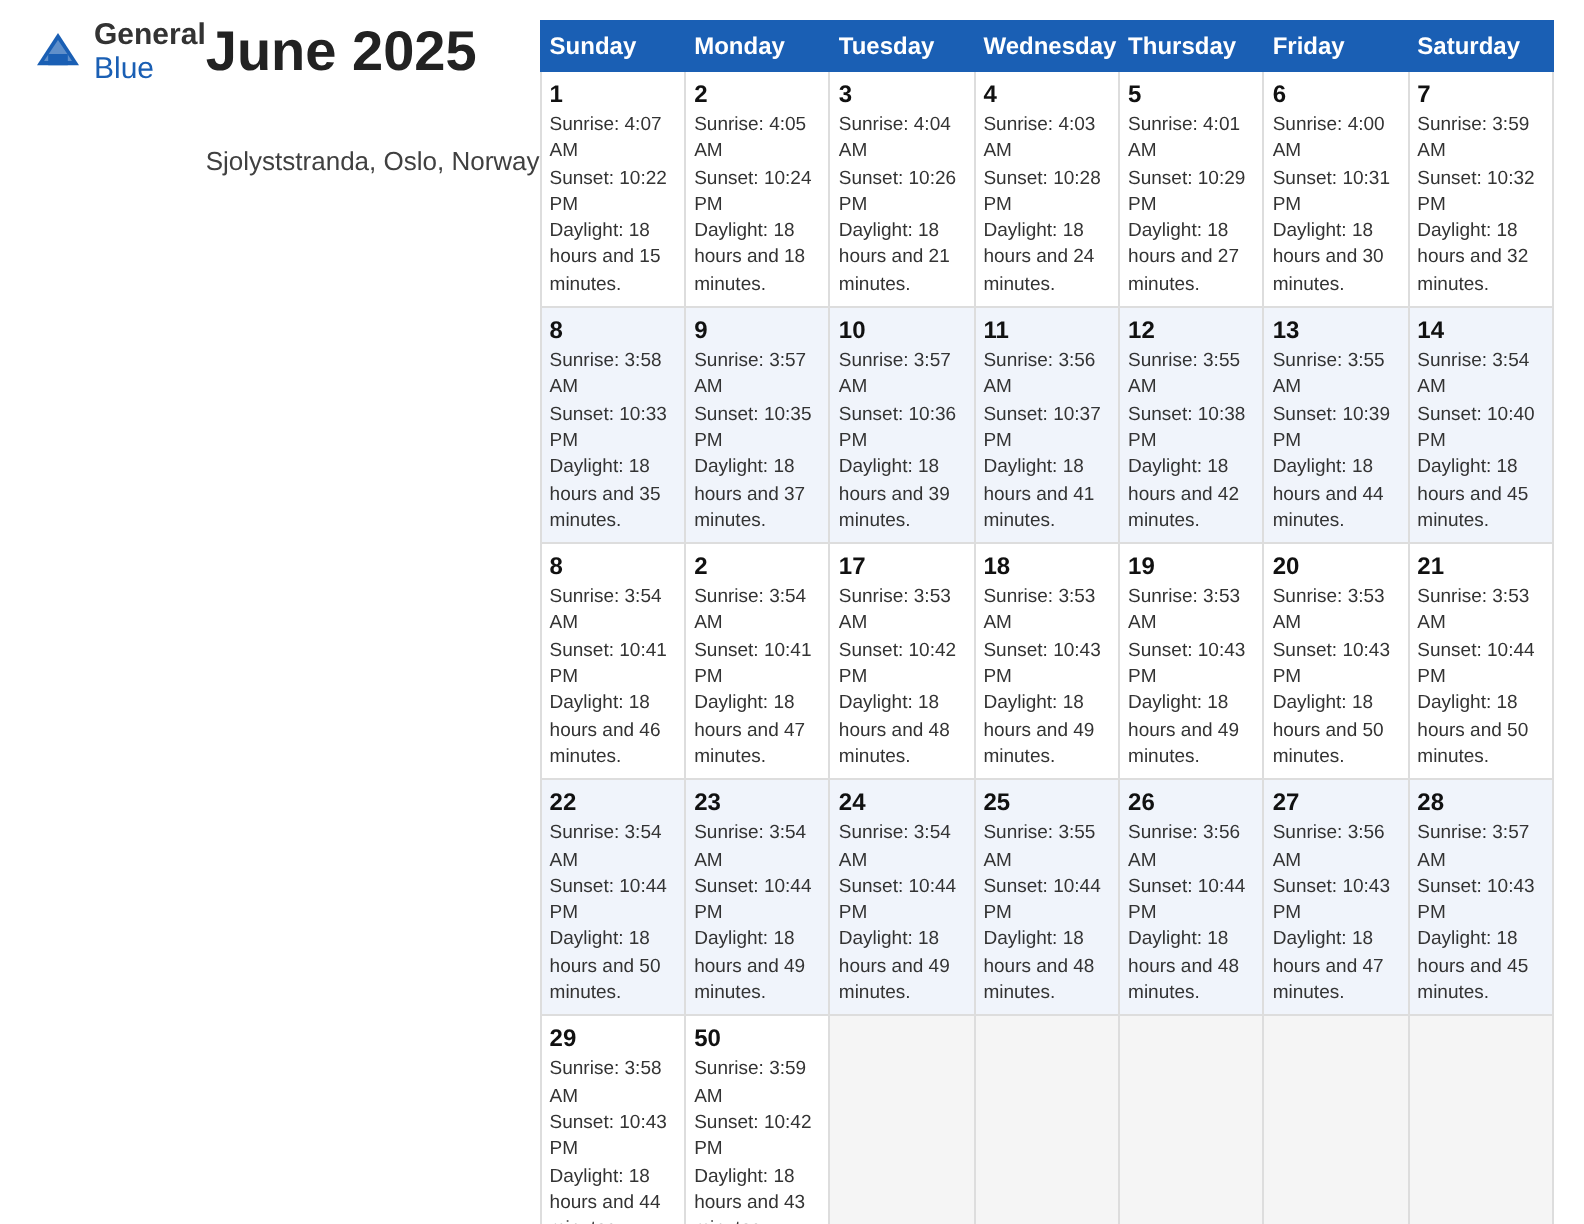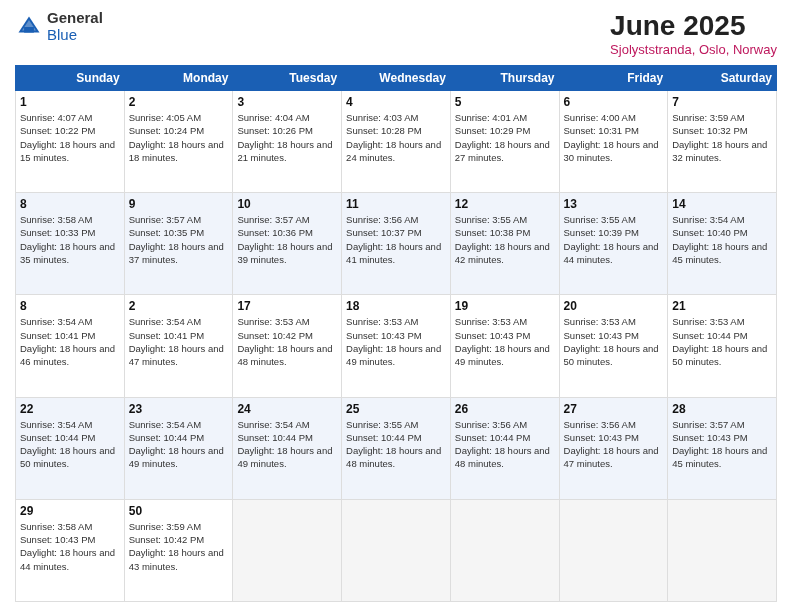--- a/index.html
+++ b/index.html
@@ -9,21 +9,21 @@
       background: #fff;
       font-family: Arial, sans-serif;
       font-size: 11px;
       overflow: hidden;
     }
     .page {
       width: 792px;
       height: 612px;
       padding: 10px 15px 10px 15px;
       display: flex;
-      flex-direction: column;
+      flex-direction: row;
     }
     .header {
       display: flex;
       justify-content: space-between;
       align-items: flex-start;
       margin-bottom: 8px;
     }
     .logo {
       display: flex;
       align-items: center;
@@ -51,36 +51,37 @@
     .title-block {
     }
     .title-block h1 {
       font-size: 28px;
       font-weight: bold;
       color: #222;
     }
     .title-block h2 {
       font-size: 13px;
       font-weight: normal;
-      color: #be185d;
+      color: #404040;
+      margin-top: 31px;
     }
     .calendar {
       flex: 1;
       border: 1px solid #ccc;
       border-collapse: collapse;
       width: 100%;
       table-layout: fixed;
     }
     .calendar th {
       background: #1a5fb4;
       color: #fff;
       padding: 5px 4px;
       font-size: 12px;
       font-weight: bold;
-      text-align: right;
+      text-align: left;
       border: 1px solid #1a5fb4;
     }
     .calendar td {
       vertical-align: top;
       padding: 4px 4px;
       border: 1px solid #ddd;
       font-size: 9.5px;
       color: #333;
       background: #fff;
       height: 88px;

